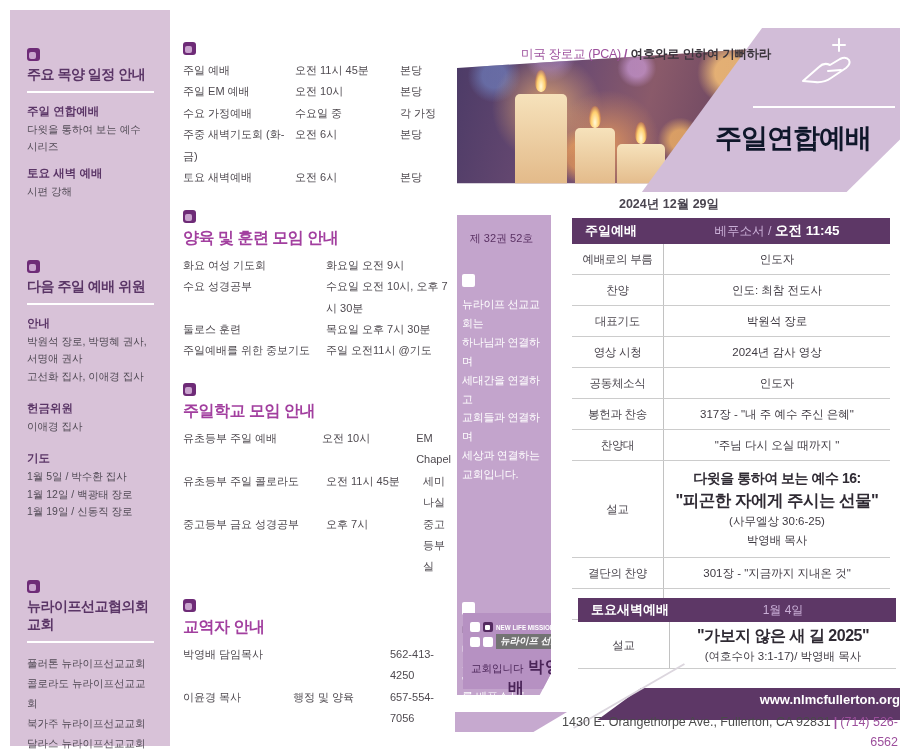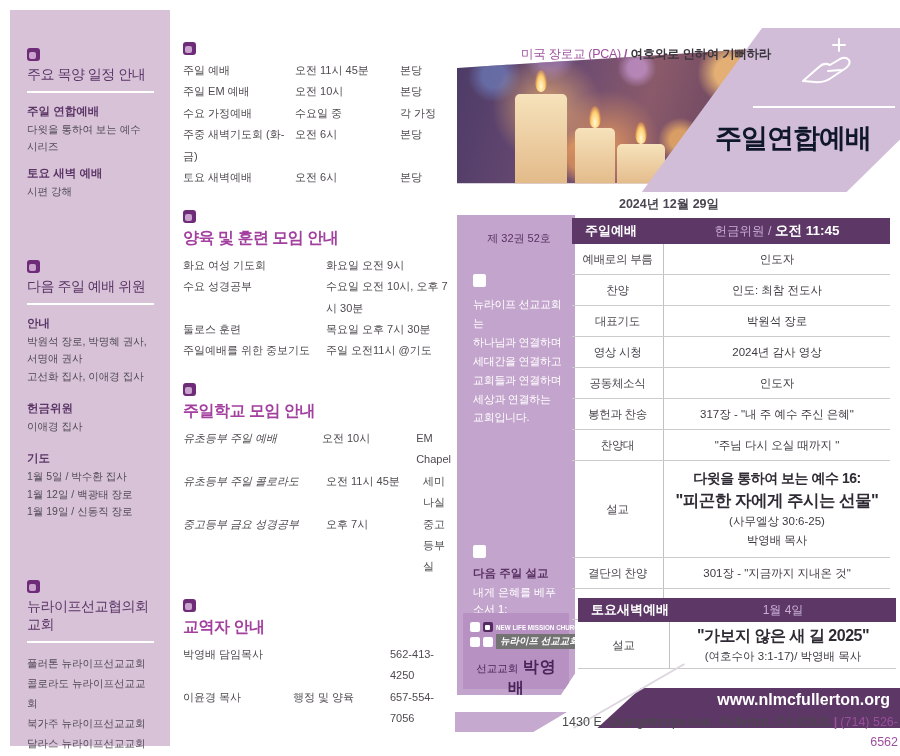--- a/index.html
+++ b/index.html
@@ -4,34 +4,34 @@
 <style>
   * { margin:0; padding:0; box-sizing:border-box; }
   html,body { width:900px; height:756px; background:#fff; font-family:"Liberation Sans","DejaVu Sans",sans-serif; }
   .page { position:relative; width:900px; height:756px; background:#fff; overflow:hidden; }
   .pre { white-space:pre-line; }
 
   
   .left-panel { position:absolute; left:10px; top:10px; width:160px; height:736px; background:#d8c2d8; padding:38px 16px 0 17px; }
   .sec-icon { position:relative; width:13px; height:13px; background:#6e2b77; border-radius:3px; margin-bottom:5px; }
   .sec-icon .inner { position:absolute; left:2px; bottom:2px; width:7px; height:7px; background:#c9a3ce; border-radius:2px; }
-  .lp-title { color:#5a3566; font-weight:normal; font-size:14px; letter-spacing:-0.5px; padding-bottom:7px; border-bottom:2px solid #fff; margin-bottom:11px; }
+  .lp-title { color:#5a3566; font-weight:bold; font-size:14px; letter-spacing:-0.5px; padding-bottom:7px; border-bottom:2px solid #fff; margin-bottom:11px; }
   .lp-head { color:#5a3566; font-weight:bold; font-size:11.5px; margin-top:10px; }
   .lp-body { color:#514a55; font-size:10.5px; line-height:1.65; margin-top:2px; }
   .lp-sec2 { margin-top:60px; }
   .lp-sec3 { margin-top:60px; }
 
   
   .mid-col { position:absolute; left:183px; top:42px; width:268px; }
   .m-title { color:#a23f9f; font-weight:bold; font-size:16px; letter-spacing:-0.5px; margin:4px 0 6px 0; }
   .m-sec { margin-bottom:21px; }
   .r { display:flex; font-size:11px; color:#4f4a50; line-height:1.95; }
   .w-c1 { width:112px; } .w-c2 { width:105px; } .w-c3 { flex:1; }
   .t-c1 { width:143px; } .t-c2 { flex:1; }
-  .s-c1 { width:143px;font-style:italic; } .s-c2 { width:97px; } .s-c3 { flex:1; }
+  .s-c1 { width:143px; } .s-c2 { width:97px; } .s-c3 { flex:1; }
   .p-c1 { width:110px; } .p-c2 { width:97px; } .p-c3 { flex:1; }
 
   
   .banner { position:absolute; left:455px; top:28px; width:445px; height:164px; }
   .tagline { position:absolute; left:66px; top:18px; font-size:12.5px; letter-spacing:-0.3px; }
   .tag-denom { color:#9c4f9c; }
   .tag-slash { color:#9c4f9c; font-weight:bold; }
   .tag-slogan { color:#3a353c; font-weight:bold; }
   .photo { position:absolute; left:2px; top:0; width:310px; height:160px;
     clip-path:polygon(0 25%, 97% 13%, 67% 97%, 0 97%);
@@ -55,22 +55,22 @@
     background:radial-gradient(ellipse at 50% 75%, #fff8d8 0%, #ffcf6e 45%, rgba(255,140,40,.25) 72%, transparent 80%); }
   .fl1 { left:78px; top:42px; } .fl2 { left:132px; top:78px; } .fl3 { left:178px; top:94px; }
   .banner-panel { position:absolute; left:0; top:0; width:445px; height:164px; background:#d2bdd8;
     clip-path:polygon(69% 0, 100% 0, 100% 68%, 88% 100%, 42% 100%); }
   .hand-wrap { position:absolute; left:340px; top:6px; width:64px; height:58px; color:#fff; }
   .panel-line { position:absolute; left:298px; top:78px; width:142px; height:2px; background:#fff; }
   .banner-title { position:absolute; left:240px; top:92px; width:196px; text-align:center; color:#0f172a; font-size:27px; font-weight:bold; letter-spacing:-1px; }
   .date-line { position:absolute; left:455px; top:196px; width:428px; text-align:center; color:#4a4550; font-size:12.5px; font-weight:bold; }
 
   
-  .sidebar { position:absolute; left:457px; top:215px; width:118px; height:480px; background:#c3a4cc;
-    clip-path:polygon(0 0, 100% 0, 100% 95.5%, 88% 100%, 0 100%); padding:16px 10px 0 16px; }
+  .sidebar { position:absolute; left:457px; top:215px; width:94px; height:480px; background:#c3a4cc;
+    clip-path:polygon(0 0, 100% 0, 100% 95.5%, 88% 100%, 0 100%); padding:16px 10px 0 5px; }
   .issue { text-align:center; color:#5a3163; font-size:11px; margin-bottom:28px; }
   .wsq { width:13px; height:13px; background:#fff; border-radius:2px; margin-bottom:8px; }
   .mission-text { color:#fff; font-size:11px; line-height:1.72; letter-spacing:-0.3px; }
   .next-block { margin-top:118px; }
   .next-label { color:#5a3163; font-weight:bold; font-size:11.5px; margin-top:6px; }
   .next-series { color:#fff; font-size:11px; margin-top:3px; line-height:1.5; }
   .next-title { color:#fff; font-size:11px; line-height:1.4; }
   .next-scripture { color:rgba(255,255,255,.72); font-size:10.5px; margin-top:2px; }
   .next-preacher { color:rgba(84,48,94,.85); font-size:10.5px; margin-top:3px; }
   .logo-panel { position:absolute; left:6px; top:398px; width:106px; height:76px; background:#b691c2; padding:9px 6px 0 7px; }
@@ -102,23 +102,23 @@
 
   
   .sat-table { position:absolute; left:578px; top:598px; width:318px; }
   .sat-table .tbl-head { height:24px; }
   .sat-table .hr2 { flex:1; text-align:center; color:#c9aed6; font-size:12px; }
   .sat-row { min-height:46px; }
   .sat-l1 { font-size:16px; font-weight:bold; color:#2f2a33; letter-spacing:-0.5px; }
   .sat-l2 { font-size:11.5px; color:#3f3a42; margin-top:2px; }
 
   
-  .www-bar { position:absolute; left:588px; top:688px; width:312px; height:40px; background:#5d3766;
-    clip-path:polygon(17% 0, 100% 0, 100% 100%, 3% 100%); color:#fff; font-weight:bold; font-size:16px;
-    line-height:24px; text-align:right; padding-right:10px; }
+  .www-bar { position:absolute; left:588px; top:688px; width:312px; height:32px; background:#5d3766;
+    clip-path:polygon(17% 0, 100% 0, 100% 100%, 3% 100%); color:#fff; font-weight:bold; font-size:13px;
+    line-height:24px; text-align:right; }
   .addr-bar { position:absolute; left:455px; top:712px; width:112px; height:20px; background:#c6a9cf;
     clip-path:polygon(0 0, 100% 0, 70% 100%, 0 100%); }
   .addr-line { position:absolute; left:560px; top:712px; width:338px; height:20px; text-align:right; font-size:12.5px; line-height:20px; }
   .addr-text { color:#4a4a4a; }
   .addr-div { color:#9c4f9c; font-weight:bold; padding:0 3px; }
   .addr-phone { color:#9c4f9c; }
   .fold-line { position:absolute; left:565px; top:695px; width:128px; height:2px; background:#dcd6de; transform:rotate(-30deg); }
 </style>
 </head>
 <body>
@@ -325,31 +325,31 @@
             <div class="inner"></div>
           </div>
         <div class="logo-en">NEW LIFE MISSION CHURCH</div>
       </div>
       <div class="logo-row" style="margin-top:2px;">
         <div class="lsq"></div>
         <div class="lsq"></div>
         <div class="logo-kr-band">뉴라이프 선교교회</div>
       </div>
       <div class="pastor-line">
-        <span class="pastor-label">선교교회</span>
+        <span class="pastor-label">교회입니다</span>
         <span class="pastor-name">박영배</span>
       </div>
     </div>
   </div>
 
   <div class="svc-table">
     <div class="tbl-head">
       <span class="hl">주일예배</span>
       <span class="hr">
-        <span class="light">헌금위원 /</span>
+        <span class="light">베푸소서 /</span>
         <span class="boldw">오전 11:45</span>
       </span>
     </div>
     <div class="trow">
         <span class="lbl">예배로의 부름</span>
         <span class="cnt">인도자</span>
       </div>
     <div class="trow">
         <span class="lbl">찬양</span>
         <span class="cnt">인도: 최참 전도사</span>

